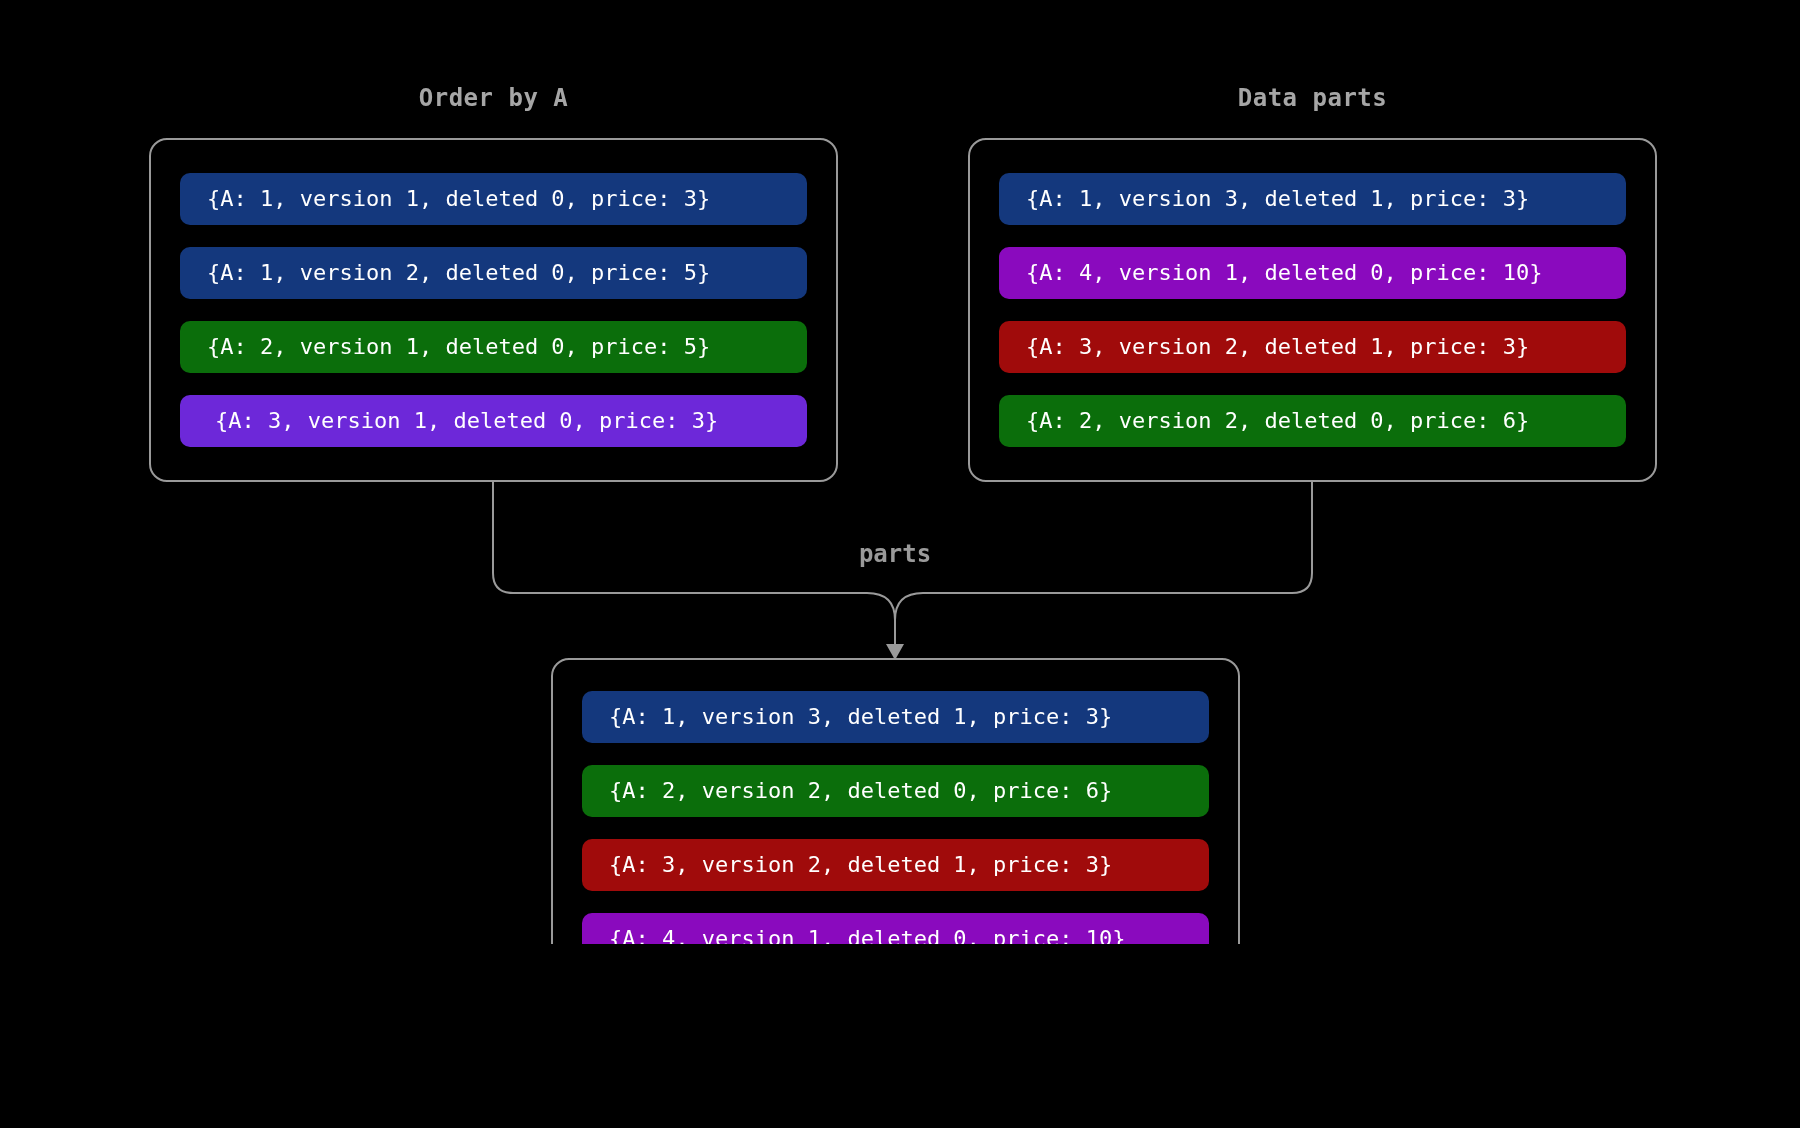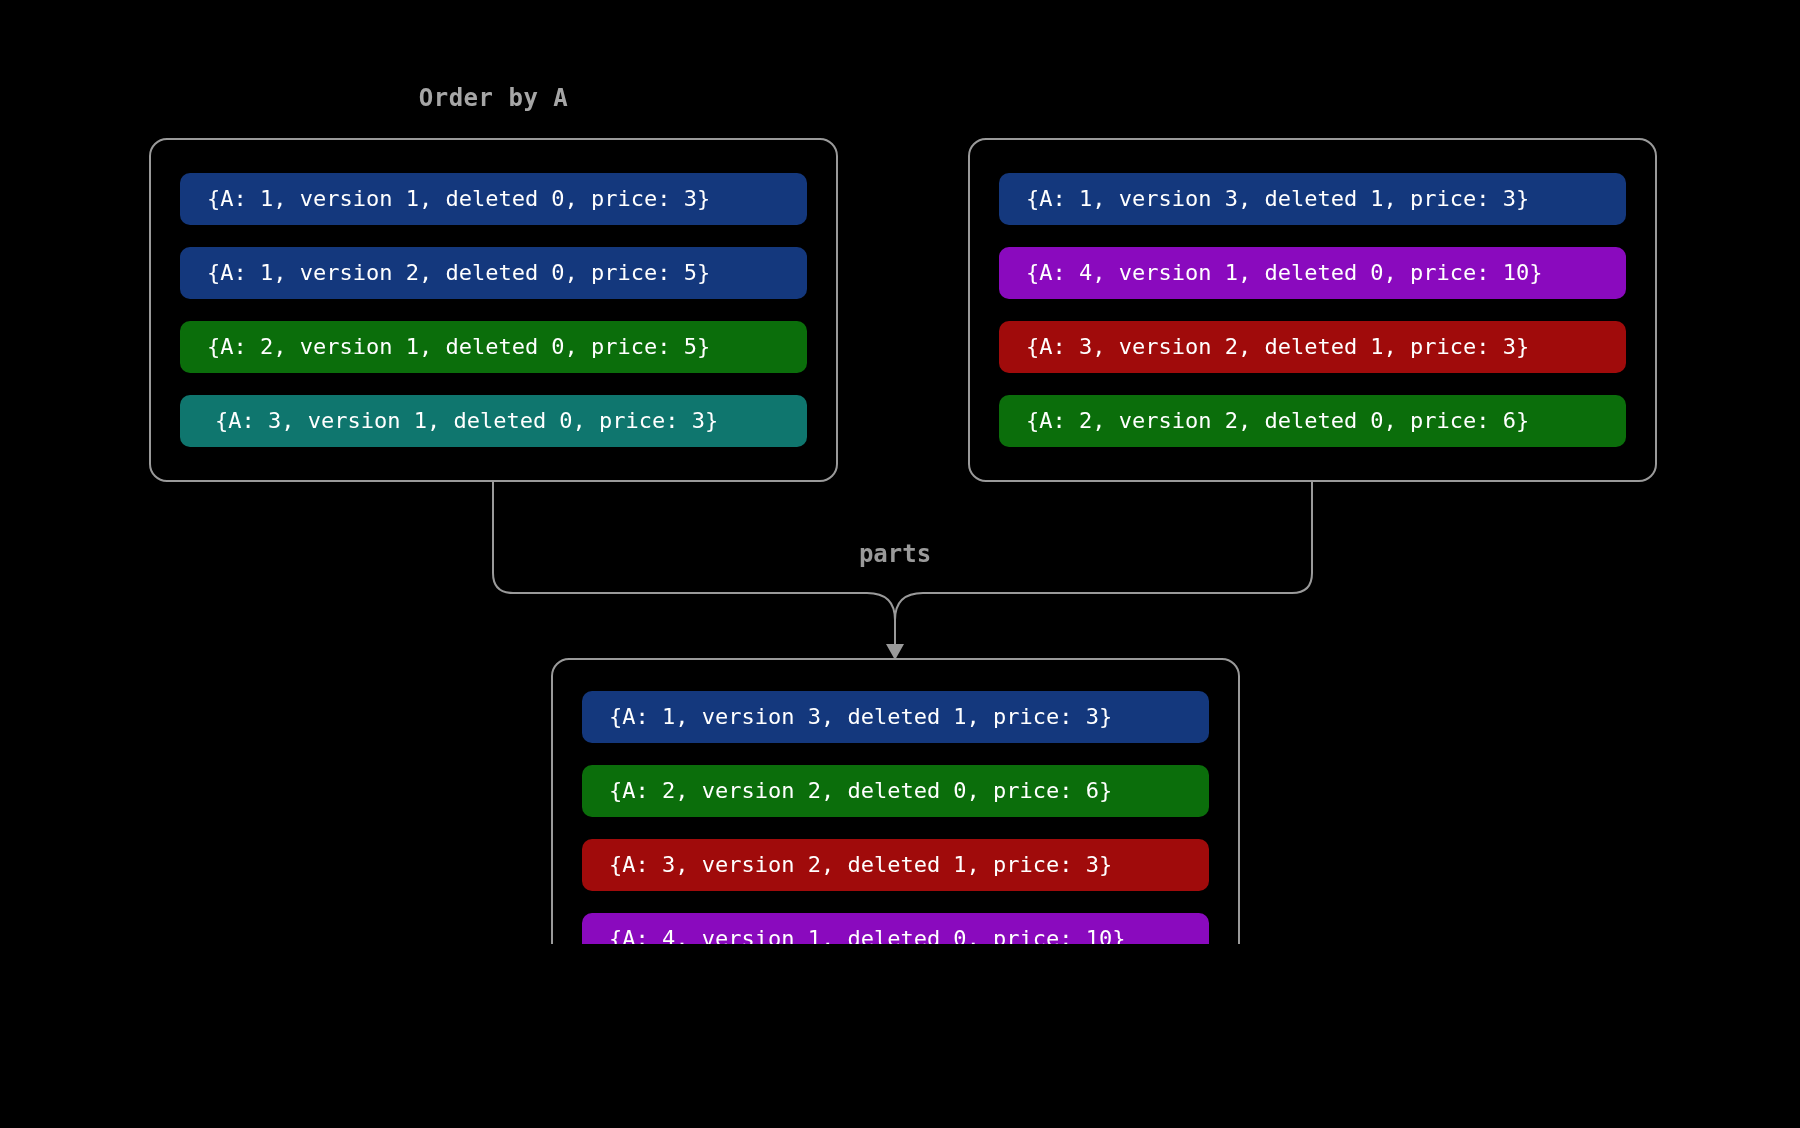--- a/index.html
+++ b/index.html
@@ -79,26 +79,27 @@
     fill: var(--connector, #9a9a9a);
   }
 </style>
 </head>
 <body>
 
 <div id="canvas">
 
   <div class="panel-title" id="title-order">Order by A</div>
 
+  <div class="panel-title" id="title-parts">Data parts</div>
 
   <div class="panel" id="panel-order">
     <div class="data-row" style="background: rgb(20, 56, 125);">{A: 1, version 1, deleted 0, price: 3}</div>
     <div class="data-row" style="background: rgb(20, 56, 125);">{A: 1, version 2, deleted 0, price: 5}</div>
     <div class="data-row" style="background: rgb(11, 110, 11);">{A: 2, version 1, deleted 0, price: 5}</div>
-    <div class="data-row" style="background: #0f766e; padding-left: 35px;">{A: 3, version 1, deleted 0, price: 3}</div>
+    <div class="data-row" style="background: #6d28d9; padding-left: 35px;">{A: 3, version 1, deleted 0, price: 3}</div>
   </div>
 
   <div class="panel" id="panel-parts">
     <div class="data-row" style="background: rgb(20, 56, 125);">{A: 1, version 3, deleted 1, price: 3}</div>
     <div class="data-row" style="background: rgb(138, 10, 190);">{A: 4, version 1, deleted 0, price: 10}</div>
     <div class="data-row" style="background: rgb(160, 11, 11);">{A: 3, version 2, deleted 1, price: 3}</div>
     <div class="data-row" style="background: rgb(11, 110, 11);">{A: 2, version 2, deleted 0, price: 6}</div>
   </div>
 
   <svg id="connector-svg" width="1800" height="1128">

